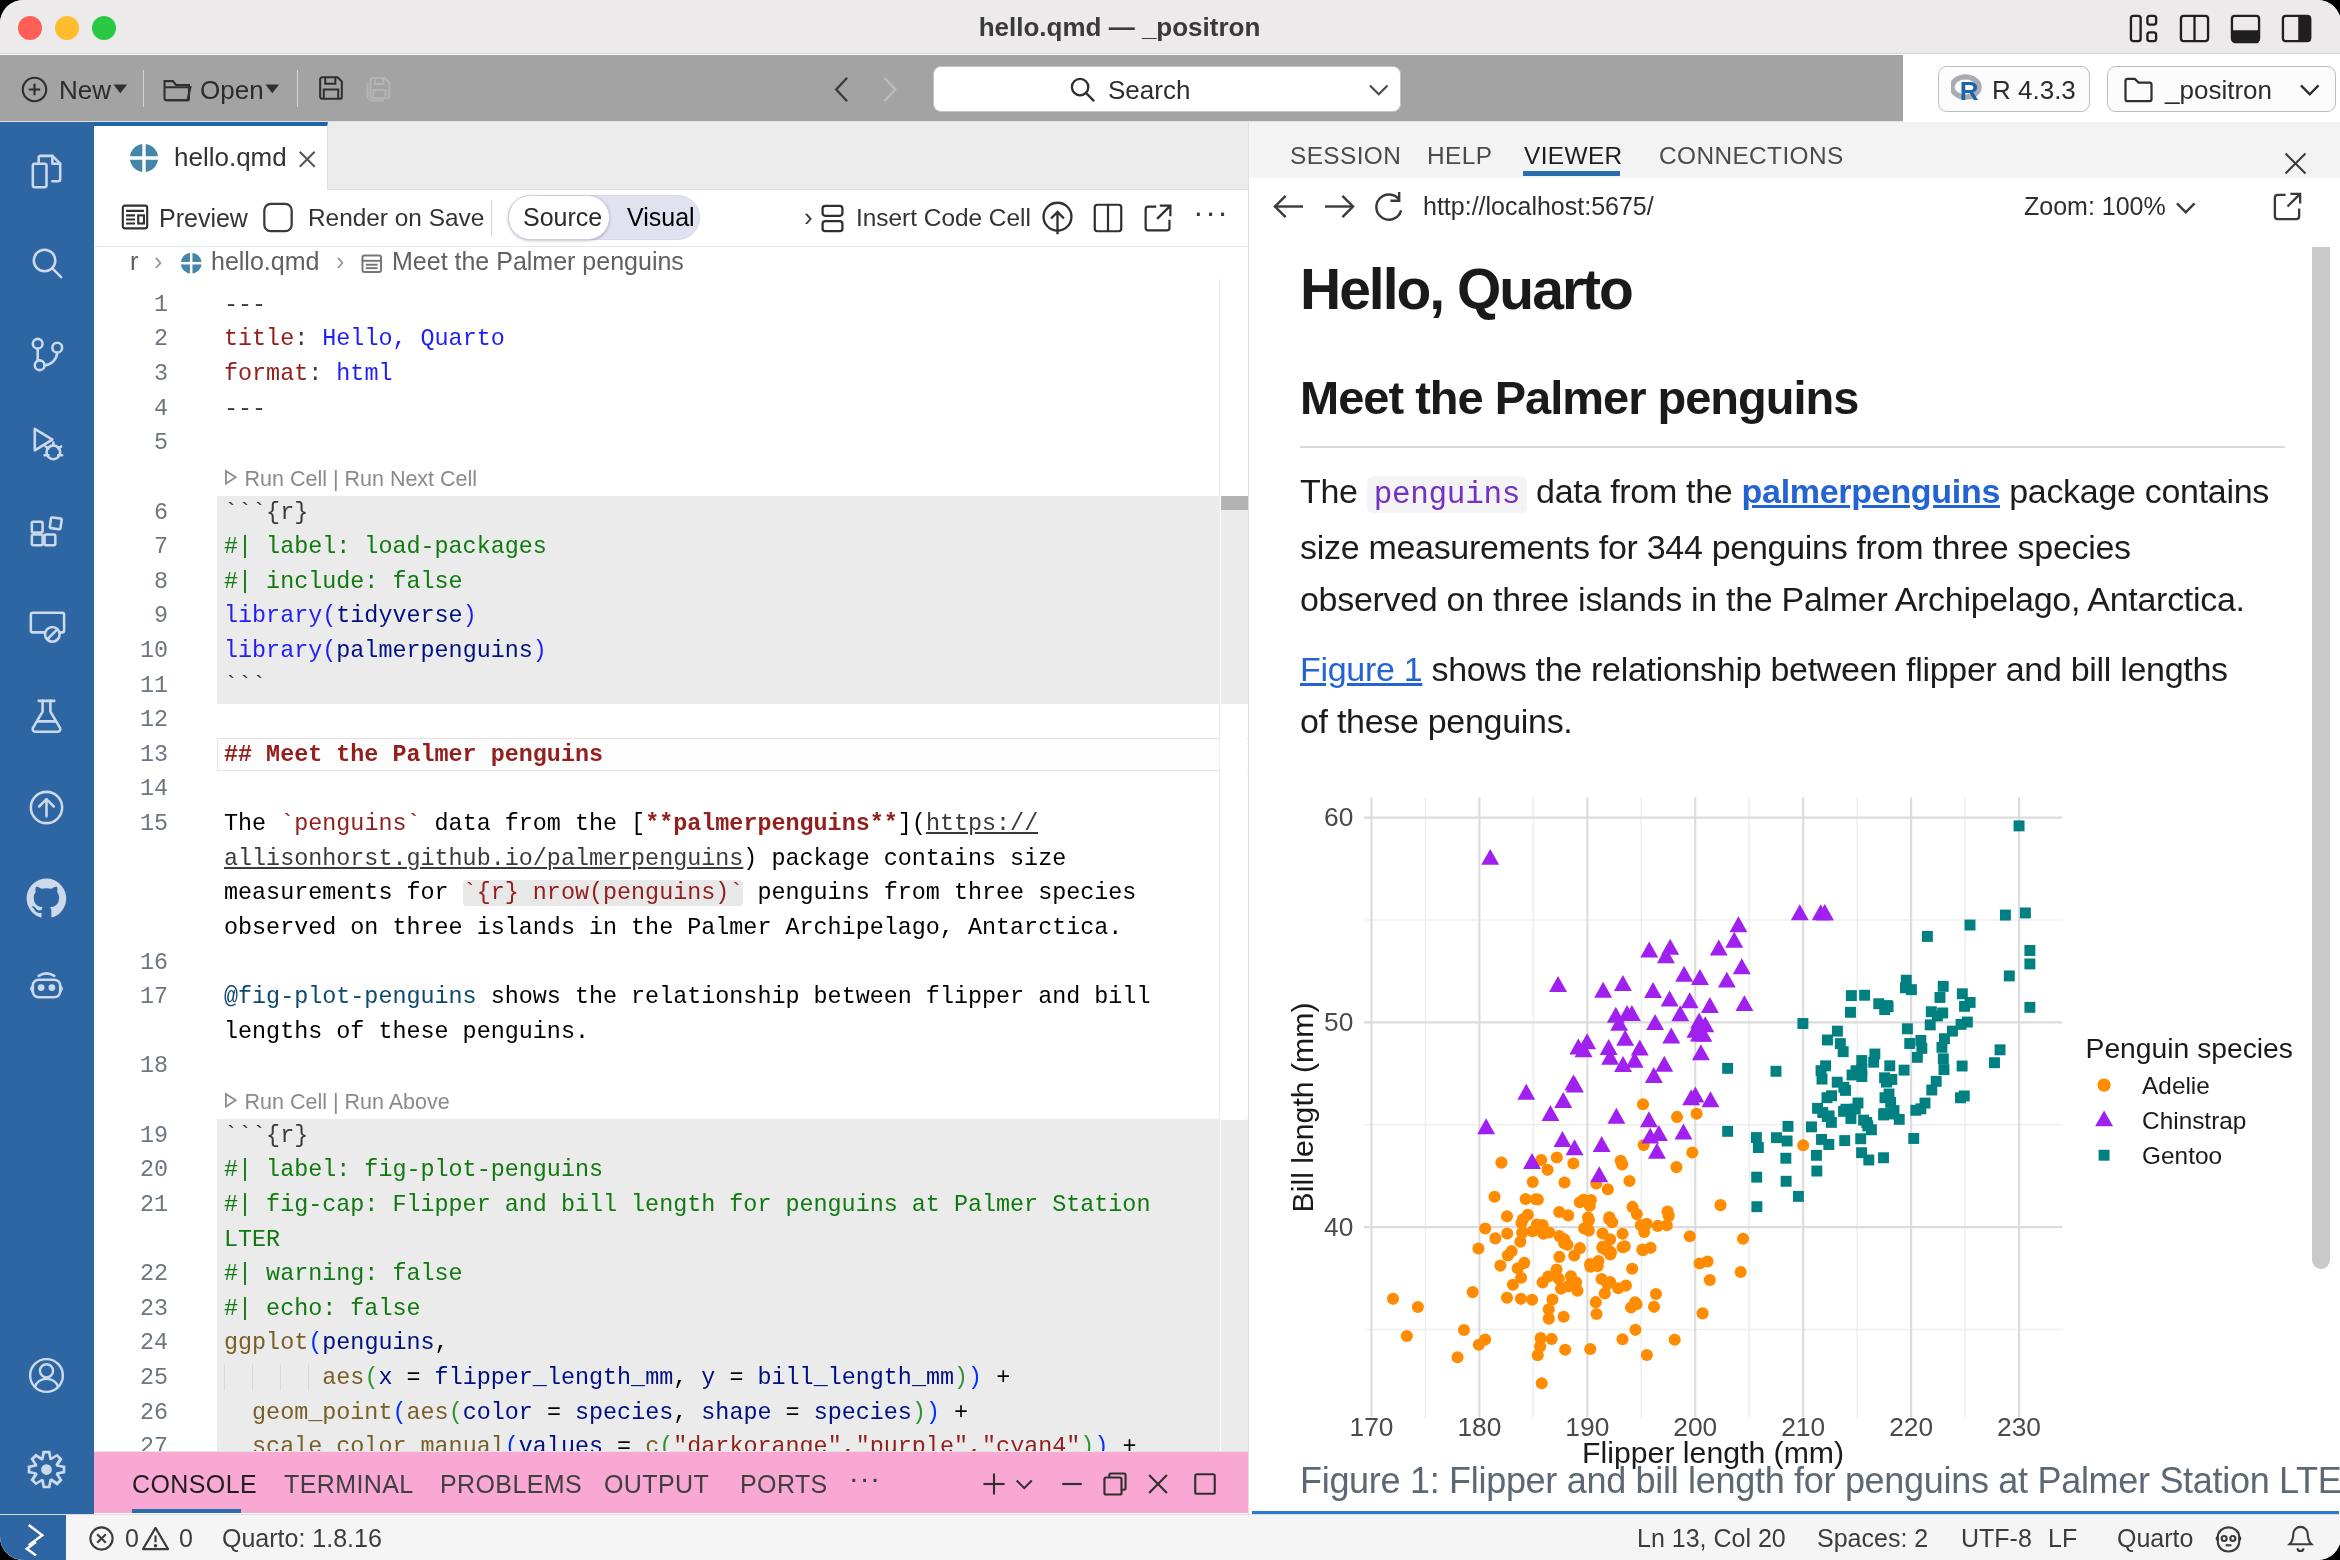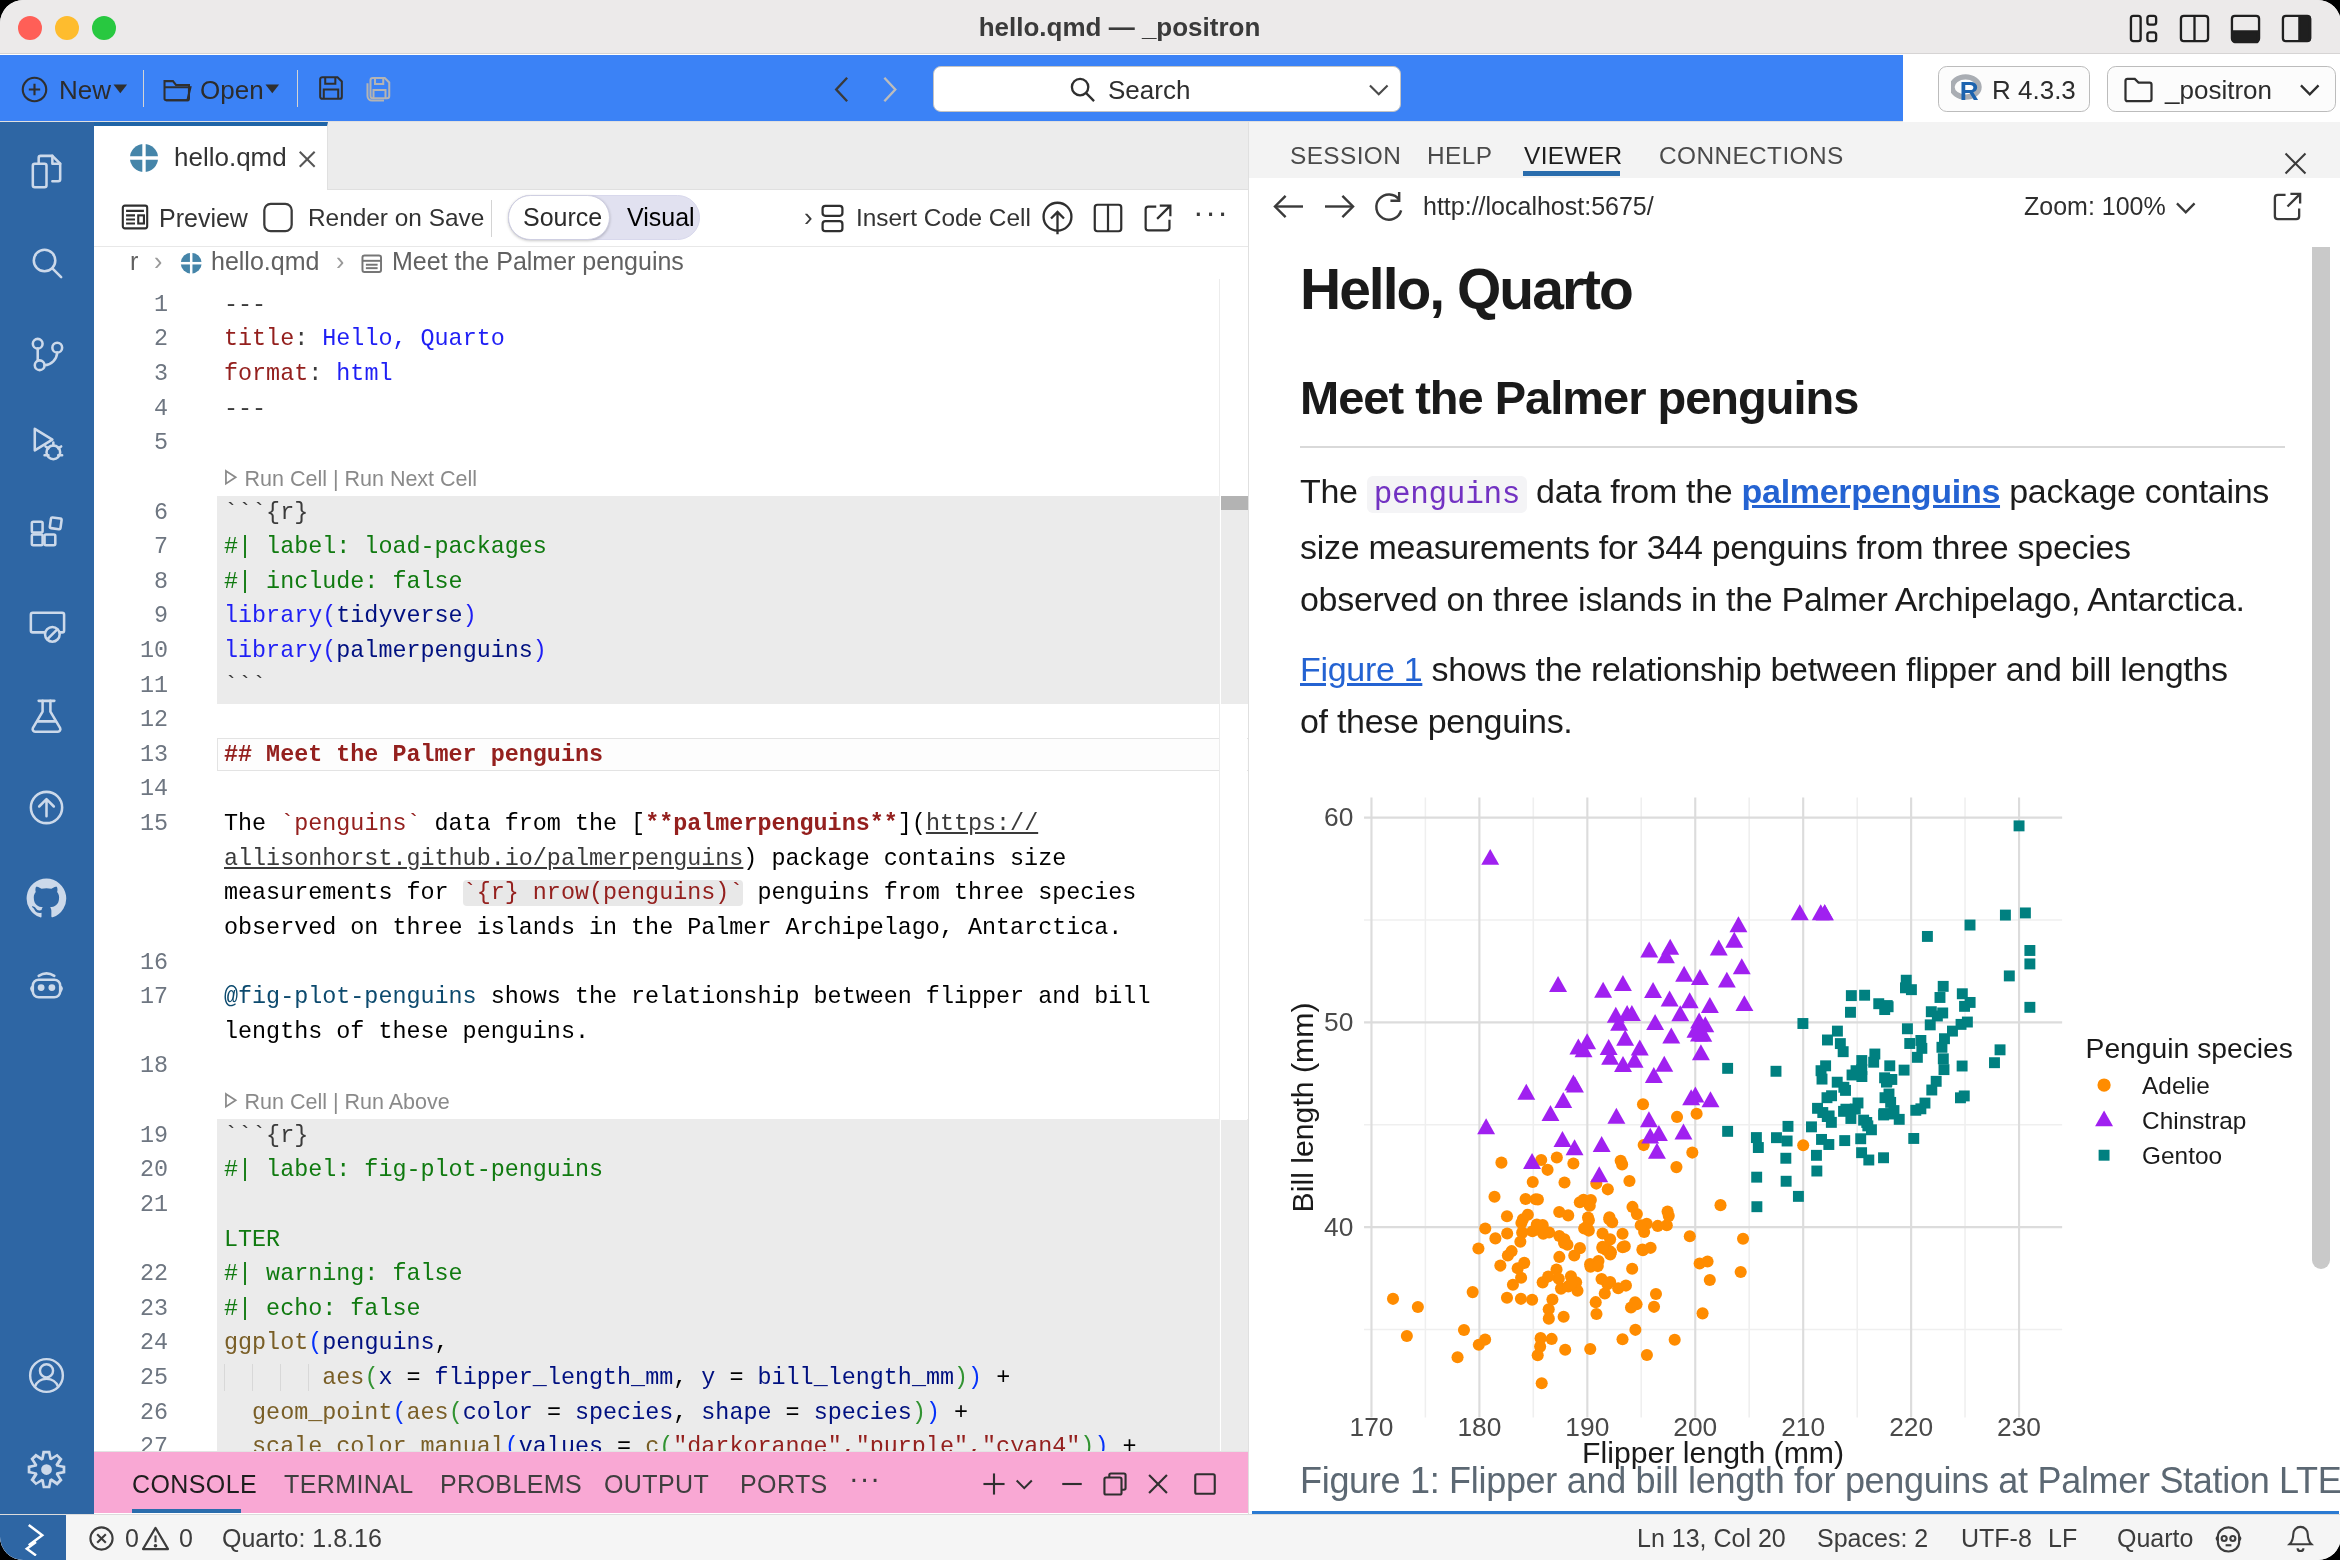--- a/index.html
+++ b/index.html
@@ -5,21 +5,21 @@
   *{box-sizing:border-box}
   .abs{position:absolute}
   body{font-family:"Liberation Sans",sans-serif;-webkit-font-smoothing:antialiased}
   #win{position:absolute;left:0;top:0;width:2341px;height:1560px;border-radius:23.4px;overflow:hidden;background:#fff}
   
   #titlebar{left:0;top:0;width:2341px;height:54px;background:#eceaea;border-bottom:1px solid #d6d4d4}
   .tl{width:24.4px;height:24.4px;border-radius:50%;top:15.6px}
   #title{left:-51px;width:2341px;text-align:center;top:11.7px;font-size:26px;font-weight:600;color:#3a3a3a}
   .winic{top:12.7px}
   
-  #toolbar{left:0;top:55px;width:1903px;height:67px;background:#3b82f6;border-bottom:1px solid #e0e0e0}
+  #toolbar{left:0;top:55px;width:1903px;height:67px;background:#a3a3a3;border-bottom:1px solid #e0e0e0}
   .tbtxt{font-size:26px;color:#2c2c2c;top:19.5px}
   .tbsep{top:14.6px;width:1px;height:37px;background:#d4d4d4}
   #searchbox{left:933px;top:10.7px;width:468px;height:46px;border:1px solid #c3c3c3;border-radius:7.8px;background:#fff}
   .pillbtn{top:10.7px;height:46px;border:1px solid #bcbcbc;border-radius:8.8px;background:#fcfcfc}
   
   #activitybar{left:0;top:122px;width:94px;height:1392px;background:#2e66a4}
   .aicon{left:25px;width:43px;height:43px}
   
   #tabstrip{left:94px;top:122px;width:1155px;height:68px;background:#ececec;border-bottom:1px solid #e0e0e0}
   #activetab{left:0px;top:0px;width:234px;height:68px;background:#fff;border-top:4.9px solid #1f64a7;border-right:1px solid #e0e0e0}
@@ -334,20 +334,21 @@
 <div class="abs cline" style="top:736px">lengths of these penguins.</div>
 <div class="abs lnum" style="top:770px">18</div>
 <div class="abs runcell" style="top:805px"><svg width="14.6" height="16.6" viewBox="0 0 15 17" style="margin-right:5.9px" fill="none" stroke="#8a8a8a" stroke-width="1.8">
           <path d="M2 2 L12 8.5 L2 15z"></path>
         </svg>Run Cell | Run Above</div>
 <div class="abs lnum" style="top:840px">19</div>
 <div class="abs cline" style="top:840px"><span style="color:#3b3b3b">```{r}</span></div>
 <div class="abs lnum" style="top:874px">20</div>
 <div class="abs cline" style="top:874px"><span class="grn">#| label: fig-plot-penguins</span></div>
 <div class="abs lnum" style="top:909px">21</div>
+<div class="abs cline" style="top:909px"><span class="grn">#| fig-cap: Flipper and bill length for penguins at Palmer Station</span></div>
 <div class="abs cline" style="top:944px"><span class="grn">LTER</span></div>
 <div class="abs lnum" style="top:978px">22</div>
 <div class="abs cline" style="top:978px"><span class="grn">#| warning: false</span></div>
 <div class="abs lnum" style="top:1013px">23</div>
 <div class="abs cline" style="top:1013px"><span class="grn">#| echo: false</span></div>
 <div class="abs lnum" style="top:1047px">24</div>
 <div class="abs cline" style="top:1047px"><span class="fn">ggplot</span><span class="pb">(</span><span class="nav">penguins</span>,</div>
 <div class="abs" style="left:130px;top:1085px;width:1px;height:27px;background:#d8d8d8"></div>
       <div class="abs" style="left:158px;top:1085px;width:1px;height:27px;background:#d8d8d8"></div>
       <div class="abs" style="left:186px;top:1085px;width:1px;height:27px;background:#d8d8d8"></div>

